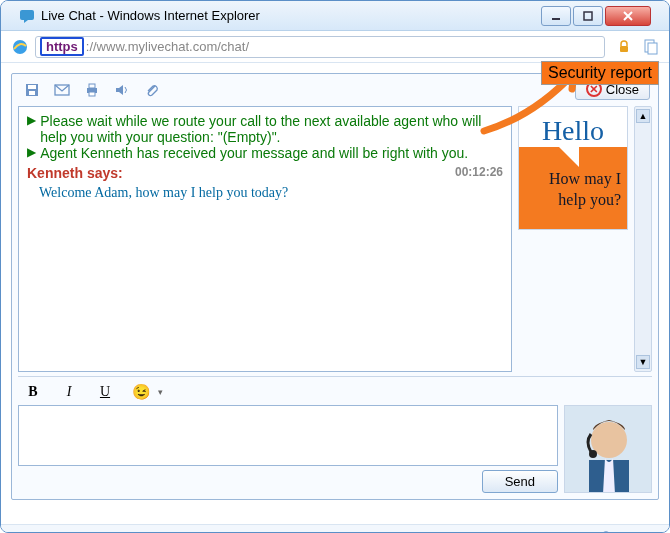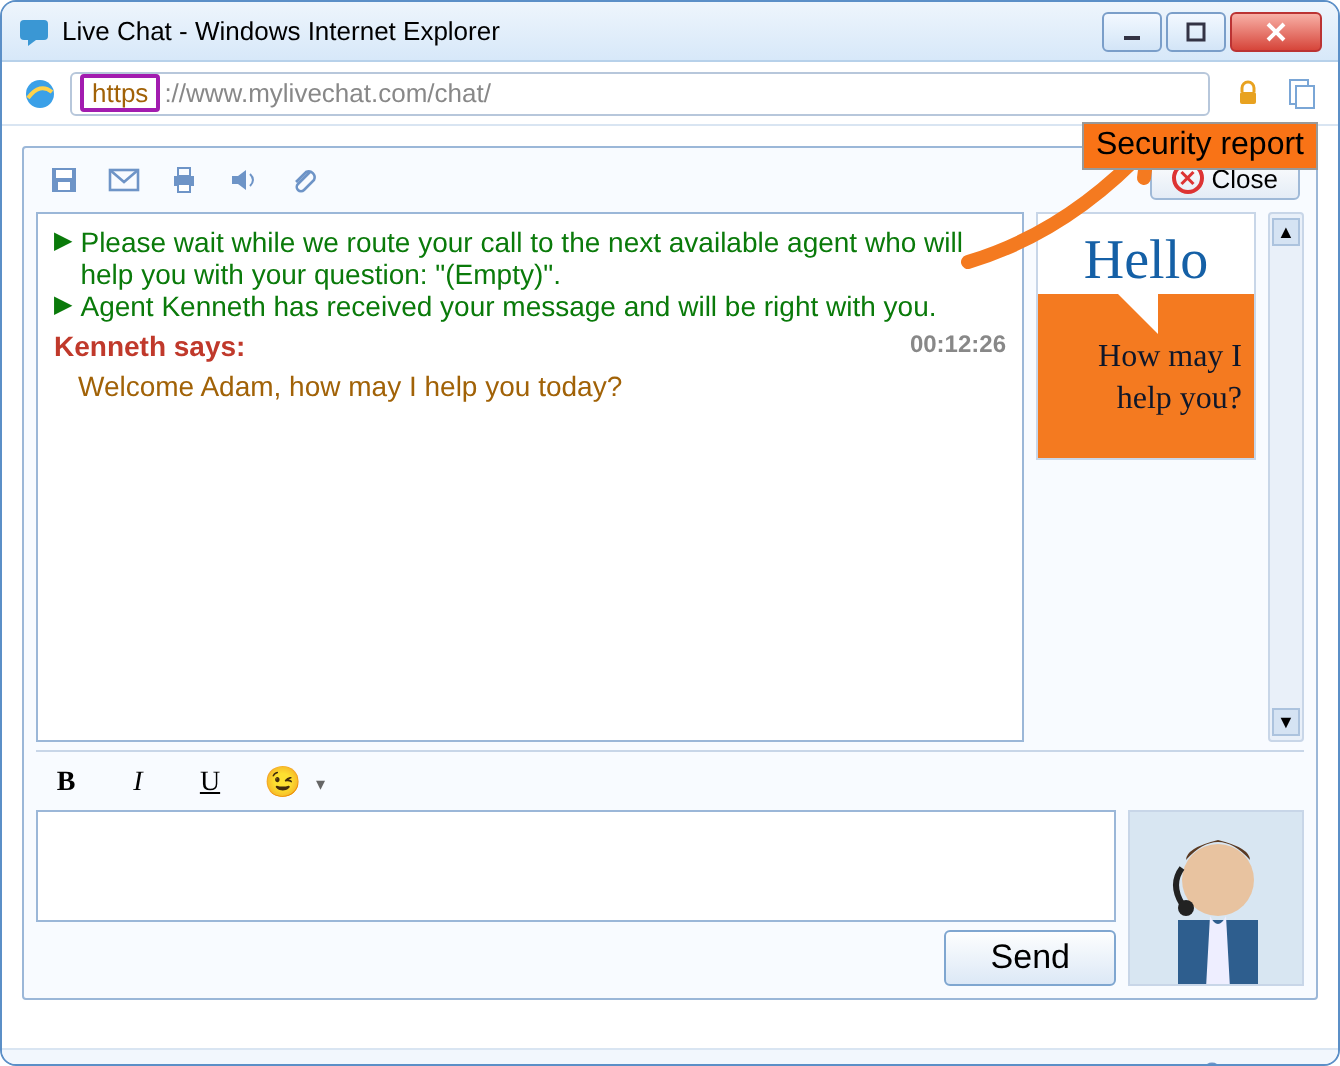--- a/index.html
+++ b/index.html
@@ -1,61 +1,61 @@
 <!DOCTYPE html>
 <html><head>
 <meta charset="utf-8">
 <style>
   * { box-sizing: border-box; margin: 0; padding: 0; }
   body { font-family: "Segoe UI", Tahoma, sans-serif; font-size: 13px; background: #fff; }
   .window { width: 670px; height: 533px; position: relative; background: #fff; border: 1px solid #5b8fc7; border-radius: 8px; overflow: hidden; }
-  .titlebar { display: flex; align-items: center; height: 30px; background: linear-gradient(#eef5fc, #d7e8f9); padding: 0 8px; border-bottom: 1px solid #b7d1ea; }
+  .titlebar { display: flex; align-items: center; height: 30px; background: linear-gradient(#eef5fc, #d7e8f9); padding: 0 18px; border-bottom: 1px solid #b7d1ea; }
   .tb-icon { width: 16px; height: 16px; margin-right: 6px; display:flex; align-items:center; justify-content:center; }
   .tb-title { flex: 1; color: #000; font-size: 13px; }
   .winbtn { width: 30px; height: 20px; margin-left: 2px; border: 1px solid #7a9ec9; background: linear-gradient(#f2f8ff,#d3e5f7); border-radius: 3px; display:flex; align-items:center; justify-content:center; font-size:11px; cursor:pointer; }
   .winbtn.close { width: 46px; background: linear-gradient(#f8b0a6,#d6453a); border-color:#b33; color:#fff; font-weight:bold; }
   .urlrow { display:flex; align-items:center; height: 32px; padding: 0 10px; gap:6px; border-bottom:1px solid #d9e5f2; }
   .ie-icon { width:18px; height:18px; }
   .urlbox { flex:1; height:22px; border:1px solid #b7c7db; border-radius:3px; display:flex; align-items:center; padding:0 4px; font-size:13px; background:#fff; }
-  .scheme { border:2px solid #a21caf; border-radius:2px; padding:0 4px; font-weight:400; color:#a16207; }
+  .scheme { border:2px solid #1d4ed8; border-radius:2px; padding:0 4px; font-weight:700; color:#701a75; }
   .rest { color:#888; margin-left:2px; }
   .lock { width:14px; height:14px; margin-left:6px; display:flex; align-items:center; justify-content:center; color:#e8a220; }
   .page-icon { width:16px; height:16px; margin-left:6px; display:flex; align-items:center; justify-content:center; color:#7aa6d6; font-size:14px; }
   .tooltip { position:absolute; right:10px; top:60px; background:#f97316; border:1px solid #999; padding:2px 6px; font-size:16px; z-index:20; }
   .arrow { position:absolute; right:75px; top:60px; z-index:15; pointer-events:none; }
   .content { position:relative; padding:10px 10px 8px 10px; height: calc(100% - 62px - 24px); }
   .chatframe { border:1px solid #9bb7d8; border-radius:2px; background:#f8fbff; height:100%; display:flex; flex-direction:column; padding:6px; position:relative; }
   .toolbar { display:flex; align-items:center; gap:14px; padding:2px 6px 8px 6px; }
   .tool { width:16px; height:16px; color:#6e94c7; display:flex; align-items:center; justify-content:center; cursor:pointer; }
   .close-btn { position:absolute; right:8px; top:4px; display:flex; align-items:center; gap:4px; background:linear-gradient(#fefefe,#e4ecf6); border:1px solid #9fb9d7; border-radius:3px; padding:2px 10px; font-size:13px; cursor:pointer; }
   .close-x { width:16px; height:16px; border-radius:50%; border:2px solid #d33; color:#d33; display:flex; align-items:center; justify-content:center; font-size:11px; font-weight:bold; }
   .midrow { flex:1; display:flex; gap:6px; overflow:hidden; }
   .transcript { flex:1; border:1px solid #9bb7d8; background:#fff; padding:6px 8px; font-size:14px; overflow:auto; }
   .sysline { color:#0a7a0a; display:flex; align-items:flex-start; }
   .car { color:#0a7a0a; margin-right:4px; font-size:12px; }
   .says { color:#c0392b; font-size:14px; margin-top:4px; display:flex;font-weight:bold; }
   .ts { color:#888; font-size:12px; margin-left:auto; }
-  .msg { color:#a16207; padding:4px 0 0 12px; font-family: Liberation Sans, sans-serif; }
+  .msg { color:#0369a1; padding:4px 0 0 12px; font-family: Liberation Serif, serif; }
   .promo { width:110px; display:flex; flex-direction:column; gap:4px; }
   .scrollcol { width:18px; border:1px solid #c8d6e8; background:#e9f0f9; border-radius:2px; display:flex; flex-direction:column; align-items:center; justify-content:space-between; padding:2px 0; }
   .scrollbtn { width:14px; height:14px; background:#d5e3f3; border:1px solid #acc3de; font-size:9px; display:flex; align-items:center; justify-content:center; cursor:pointer; }
   .hello { border:1px solid #c8d6e8; background:#fff; text-align:center; }
   .hello-top { font-family: Georgia, serif; color:#1560a6; font-size:28px; padding:8px 0 0 0; }
   .bubble-tail { width:0; height:0; border-left:20px solid transparent; border-right:0 solid transparent; border-top:20px solid #fff; margin-left:40px; position:relative; z-index:2; }
   .hello-bot { background:#f47a20; color:#0f172a; font-family: Georgia, serif; font-size:16px; padding:22px 6px 18px 6px; line-height:1.3; margin-top:-20px;text-align:right; }
   .formatbar { display:flex; align-items:center; gap:18px; padding:6px 6px 4px 6px; border-top:1px solid #c8d6e8; margin-top:4px; font-family: "Times New Roman", serif; }
   .fmt { width:18px; text-align:center; cursor:pointer; font-size:14px; }
   .bold { font-weight:bold; } .ital { font-style:italic; } .undr { text-decoration:underline; }
   .emoji { font-size:15px; }
   .dd { font-size:9px; color:#666; margin-left:-10px; }
   .bottomrow { display:flex; gap:6px; }
   .inputwrap { flex:1; display:flex; flex-direction:column; }
   .ta { flex:1; border:1px solid #9bb7d8; height:60px; background:#fff; resize:none; font-family:inherit; font-size:13px; padding:4px; }
   .sendrow { display:flex; justify-content:flex-end; padding-top:4px; }
-  .send { background:linear-gradient(#fdfefe,#dce8f6); border:1px solid #7fa6d0; border-radius:3px; padding:3px 22px; font-size:17px; cursor:pointer; }
+  .send { background:linear-gradient(#fdfefe,#dce8f6); border:1px solid #7fa6d0; border-radius:3px; padding:3px 22px; font-size:13px; cursor:pointer; }
   .avatar { width:88px; height:88px; border:1px solid #c8d6e8; overflow:hidden; }
   .statusbar { height:24px; border-top:1px solid #d9e5f2; display:flex; align-items:center; justify-content:flex-end; padding:0 12px; gap:4px; font-size:12px; color:#333; background:#f2f7fd;margin-top:16px; }
   .magnify { width:14px; height:14px; display:flex; align-items:center; justify-content:center; color:#6e94c7; }
 </style>
 </head>
 <body>
 
 <div class="window">
 
   <div class="titlebar">

